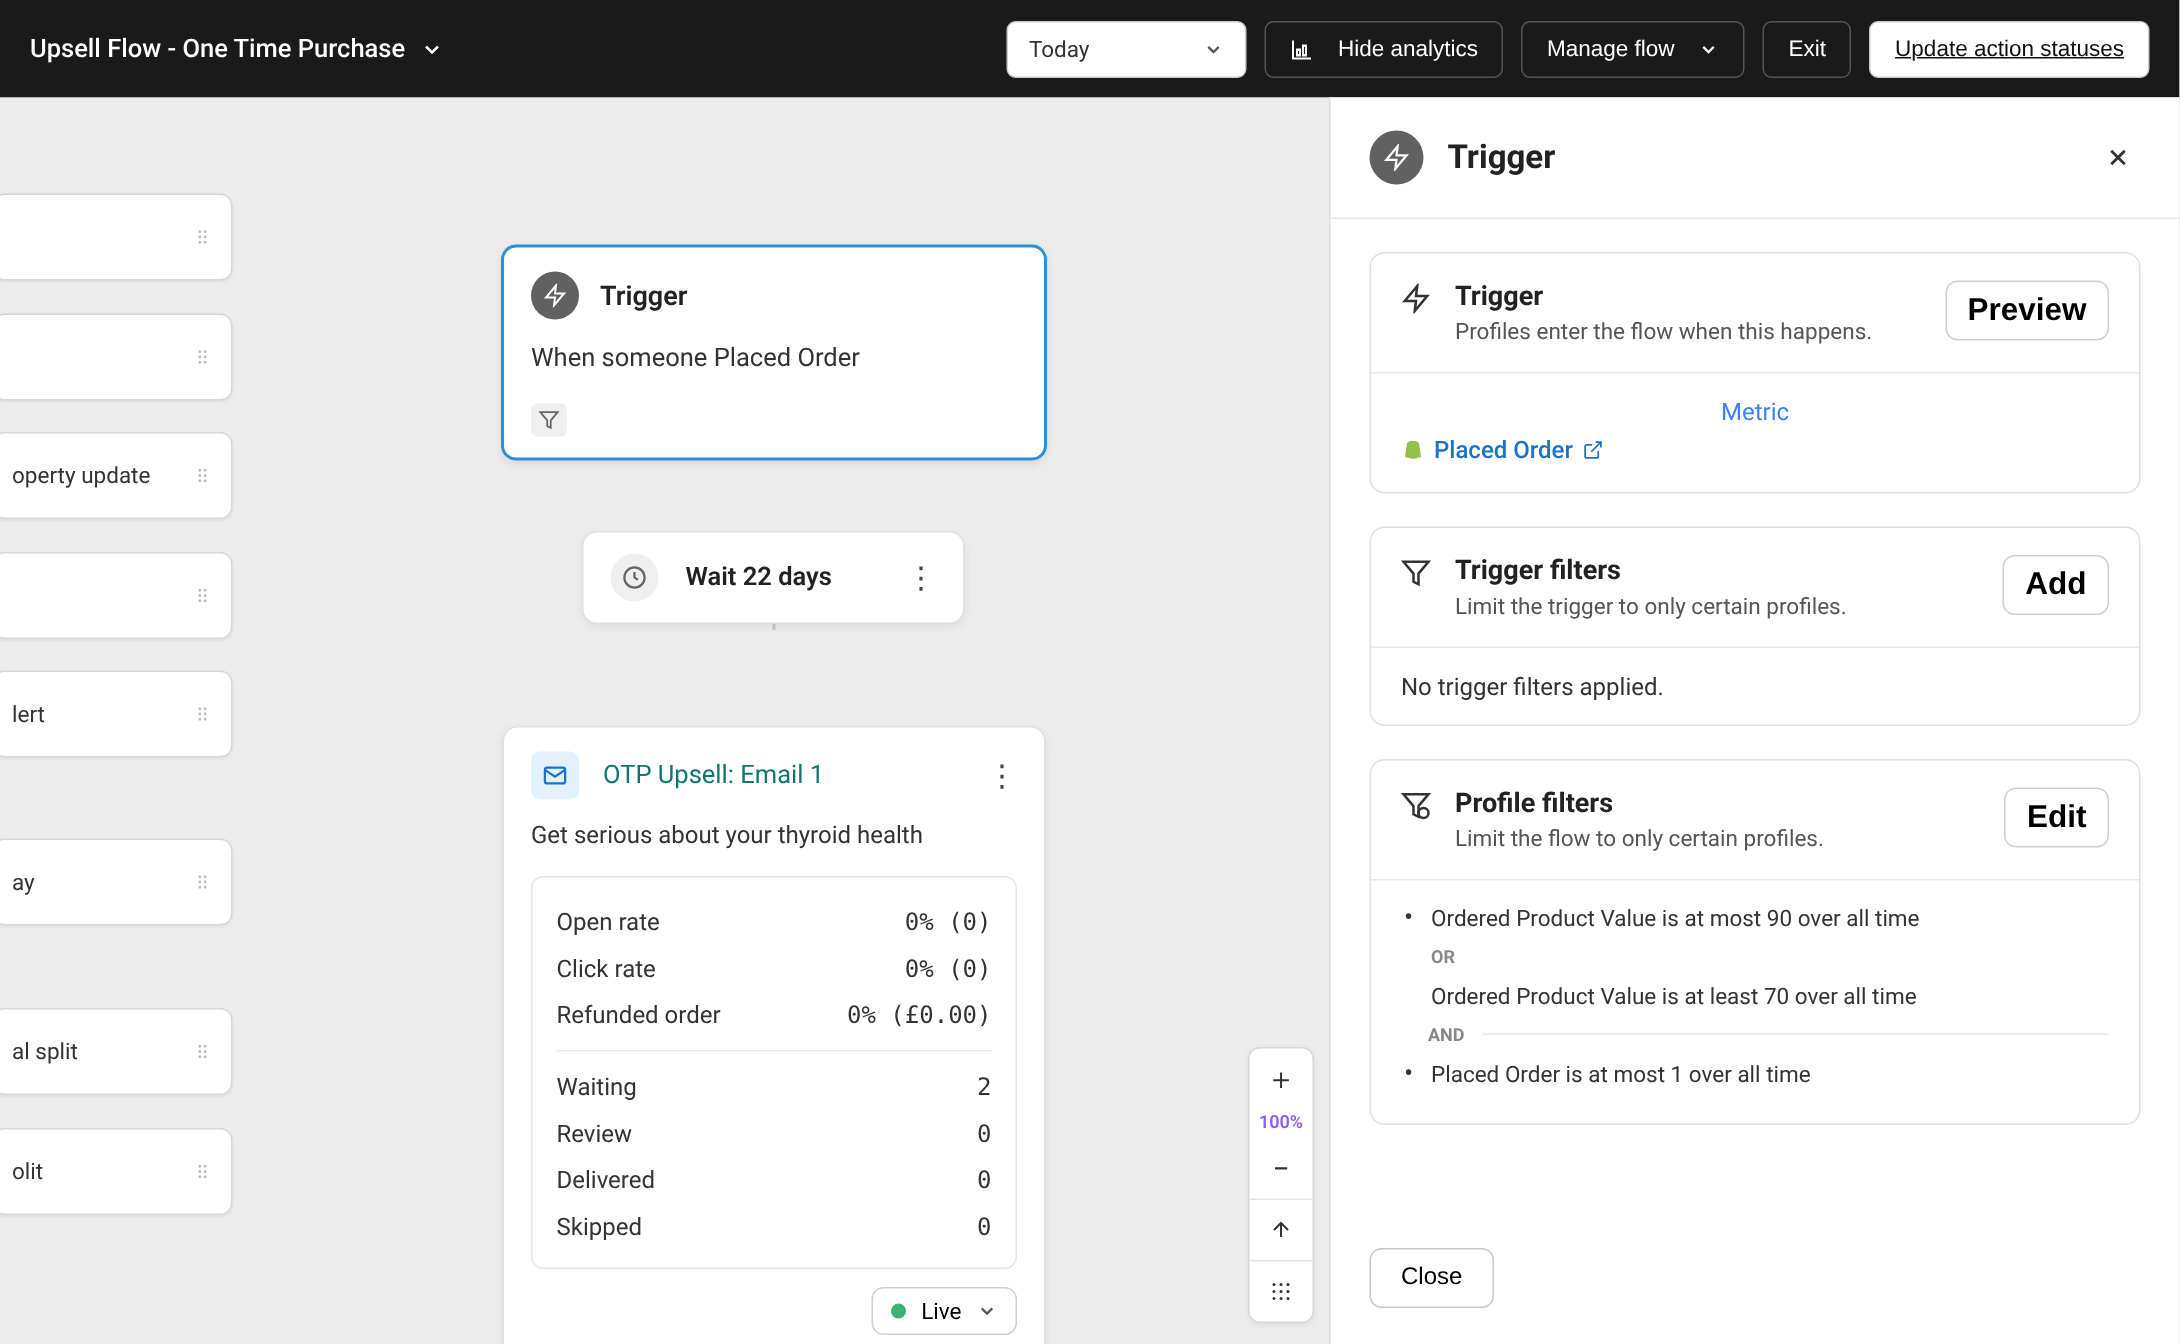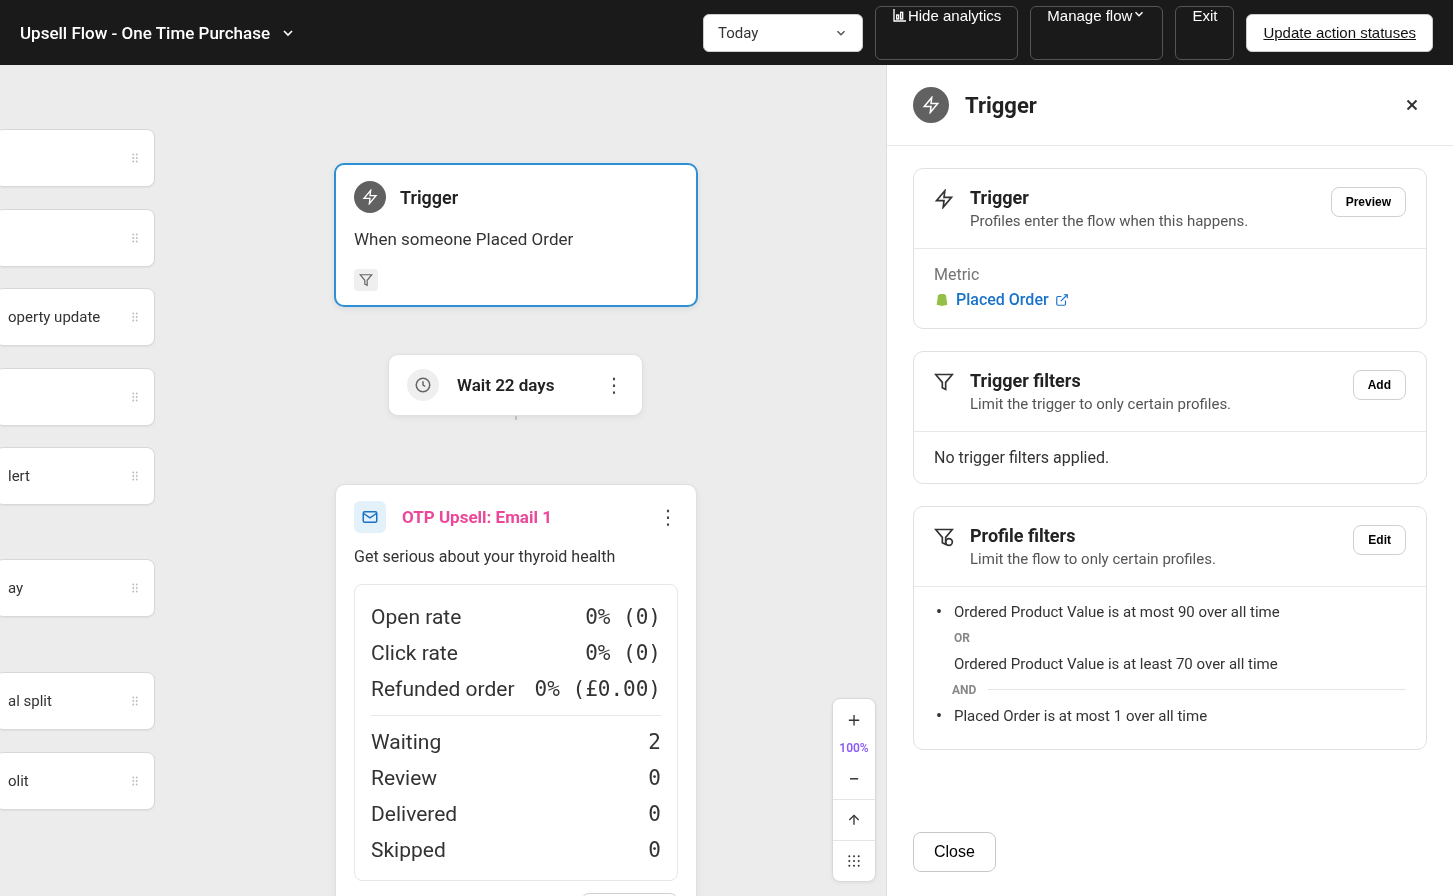--- a/index.html
+++ b/index.html
@@ -3,21 +3,21 @@
 <meta charset="utf-8">
 <style>
 * { box-sizing: border-box; margin: 0; padding: 0; }
 body { font-family: -apple-system, BlinkMacSystemFont, "Segoe UI", Roboto, Helvetica, Arial, sans-serif; background: #e8e8e8; width: 1453px; height: 896px; overflow: hidden; position: relative; }
 
 
 .topbar { background: #1a1a1a; height: 65px; display: flex; align-items: center; padding: 0 20px; gap: 12px; }
 .flow-name { color: #fff; font-size: 17px; font-weight: 500; display: flex; align-items: center; gap: 10px; cursor: pointer; }
 .top-spacer { flex: 1; }
 .select-today { background: #fff; border: 1px solid #ccc; border-radius: 6px; height: 38px; padding: 0 14px; display: flex; align-items: center; justify-content: space-between; gap: 70px; font-size: 15px; color: #333; cursor: pointer; min-width: 160px; }
-.btn-dark { background: transparent; border: 1px solid #555; color: #fff; border-radius: 6px; height: 54px; padding: 0 16px; font-size: 15px; display: flex; align-items: flex-start; gap: 0; cursor: pointer; }
+.btn-dark { background: transparent; border: 1px solid #555; color: #fff; border-radius: 6px; height: 38px; padding: 0 16px; font-size: 15px; display: flex; align-items: center; gap: 16px; cursor: pointer; }
 .btn-white { background: #fff; border: 1px solid #ccc; color: #111; border-radius: 6px; height: 38px; padding: 0 16px; font-size: 15px; font-weight: 500; cursor: pointer; text-decoration: underline; }
 
 
 .canvas { position: absolute; top: 65px; left: 0; right: 0; bottom: 0; background: #ececec; }
 
 
 .palette-card { position: absolute; background: #fff; border: 1px solid #d8d8d8; border-radius: 8px; width: 160px; height: 58px; display: flex; align-items: center; justify-content: space-between; padding: 0 12px; color: #333; font-size: 15px; box-shadow: 0 1px 2px rgba(0,0,0,0.05); }
 .palette-card .drag { color: #bbb; }
 
 
@@ -30,24 +30,24 @@
 .card-title { font-size: 18px; font-weight: 600; color: #222; }
 .card-desc { font-size: 17px; color: #333; margin-bottom: 20px; }
 .card-chip { width: 24px; height: 22px; border-radius: 4px; background: #efefef; display:inline-flex; align-items:center; justify-content:center; color:#666; font-size:12px;}
 
 .wait-card { position: absolute; left: 388px; top: 289px; width: 255px; background: #fff; border: 1px solid #e0e0e0; border-radius: 10px; padding: 14px 18px; display: flex; align-items: center; gap: 18px; box-shadow: 0 2px 6px rgba(0,0,0,0.06); }
 .wait-card .wait-title { font-size: 17px; font-weight: 600; color: #222; flex:1; }
 .kebab { font-size: 20px; color: #444; cursor: pointer; line-height: 1; }
 
 .email-card { position: absolute; left: 335px; top: 419px; width: 362px; background: #fff; border: 1px solid #e0e0e0; border-radius: 10px; padding: 16px 18px 14px 18px; box-shadow: 0 2px 6px rgba(0,0,0,0.06); }
 .email-card .row1 { display: flex; align-items:center; gap: 16px; margin-bottom: 14px; }
-.email-card .em-title { font-size: 17px; font-weight: 700; color: #ec4899; flex:1; }
+.email-card .em-title { font-size: 17px; font-weight: 400; color: #0f766e; flex:1; }
 .email-card .subj { font-size: 16px; color: #333; margin-bottom: 18px; }
 .stats-box { border: 1px solid #e6e6e6; border-radius: 8px; padding: 14px 16px 12px 16px; }
-.stat-row { display:flex; justify-content:space-between; font-size: 21px; color:#333; padding: 6px 0; }
+.stat-row { display:flex; justify-content:space-between; font-size: 16px; color:#333; padding: 6px 0; }
 .stat-val { font-family: "SF Mono", Menlo, Consolas, monospace; color:#333; }
 .stats-div { border-top: 1px solid #e8e8e8; margin: 8px 0; }
 .status-select { margin-top: 12px; float:right; border:1px solid #d0d0d0; border-radius: 8px; padding: 6px 12px; display:flex; align-items:center; gap:10px; cursor:pointer; font-size:15px; }
 .green-dot { width:10px; height:10px; border-radius:50%; background:#3bb273; display:inline-block; }
 
 
 .connector { position:absolute; background:#c5c5c5; width:2px; }
 .node-dot { position:absolute; width:10px; height:10px; border:2px solid #c5c5c5; background:#fff; border-radius:50%; }
 
 
@@ -64,21 +64,21 @@
 .panel-title { font-size: 22px; font-weight: 700; color: #222; flex:1; }
 .panel-close { font-size:20px; color:#333; cursor:pointer; padding:6px; }
 
 .panel-body { flex:1; overflow-y:auto; padding: 22px 26px; display:flex; flex-direction:column; gap:22px; }
 .section { border:1px solid #e0e0e0; border-radius:10px; }
 .section-head { display:flex; align-items:flex-start; gap:14px; padding:18px 20px; }
 .section-icon { width:22px; color:#444; padding-top:2px;}
 .section-texts { flex:1; }
 .section-title { font-size:18px; font-weight:700; color:#222; margin-bottom:4px;}
 .section-sub { font-size:15px; color:#555;}
-.section-btn { border:1px solid #d0d0d0; background:#fff; border-radius:8px; padding:7px 14px; font-size:12px; font-weight:600; cursor:pointer; }
+.section-btn { border:1px solid #d0d0d0; background:#fff; border-radius:8px; padding:7px 14px; font-size:21px; font-weight:600; cursor:pointer; }
 .section-body { border-top:1px solid #e8e8e8; padding:16px 20px; color:#333; font-size:16px;}
 .metric-link { color:#1a73c9; font-weight:500; text-decoration:none; display:inline-flex; align-items:center; gap:6px; cursor:pointer;}
 .shopify-badge { width:16px; height:16px; display:inline-flex; }
 
 .filter-list { list-style:none; padding:0 0 0 2px; font-size:15px; color:#333;}
 .filter-list li { position:relative; padding-left:18px; margin-bottom:8px;}
 .filter-list li::before { content:"•"; position:absolute; left:0; top:0; font-size:18px; line-height:1;}
 .filter-sep { display:flex; align-items:center; gap:12px; font-size:12px; font-weight:700; color:#888; margin:10px 0 10px 18px;}
 .filter-sep .line { flex:1; border-top:1px solid #e5e5e5;}
 
@@ -383,21 +383,21 @@
         </div>
         <div class="section-texts">
           <div class="section-title">Trigger</div>
           <div class="section-sub">Profiles enter the flow when this happens.</div>
         </div>
         <button class="section-btn">
           <span>Preview</span>
         </button>
       </div>
       <div class="section-body">
-        <div style="margin-bottom:6px; color:#737373;">Metric</div>
+        <div style="margin-bottom:6px; color:#3b82f6;text-align:center;">Metric</div>
         <a class="metric-link">
           <span class="shopify-badge">
             <svg width="16" height="16" viewBox="0 0 24 24">
                 <path fill="#95bf47" d="M15 3l3 2 2 14-8 2-8-2 2-14 3-2h6z"></path>
               </svg>
           </span>
           <span>Placed Order</span>
           <svg width="14" height="14" viewBox="0 0 24 24" fill="none" stroke="#1a73c9" stroke-width="2">
               <path d="M18 13v6a2 2 0 0 1-2 2H5a2 2 0 0 1-2-2V8a2 2 0 0 1 2-2h6"></path>
               <polyline points="15 3 21 3 21 9"></polyline>

